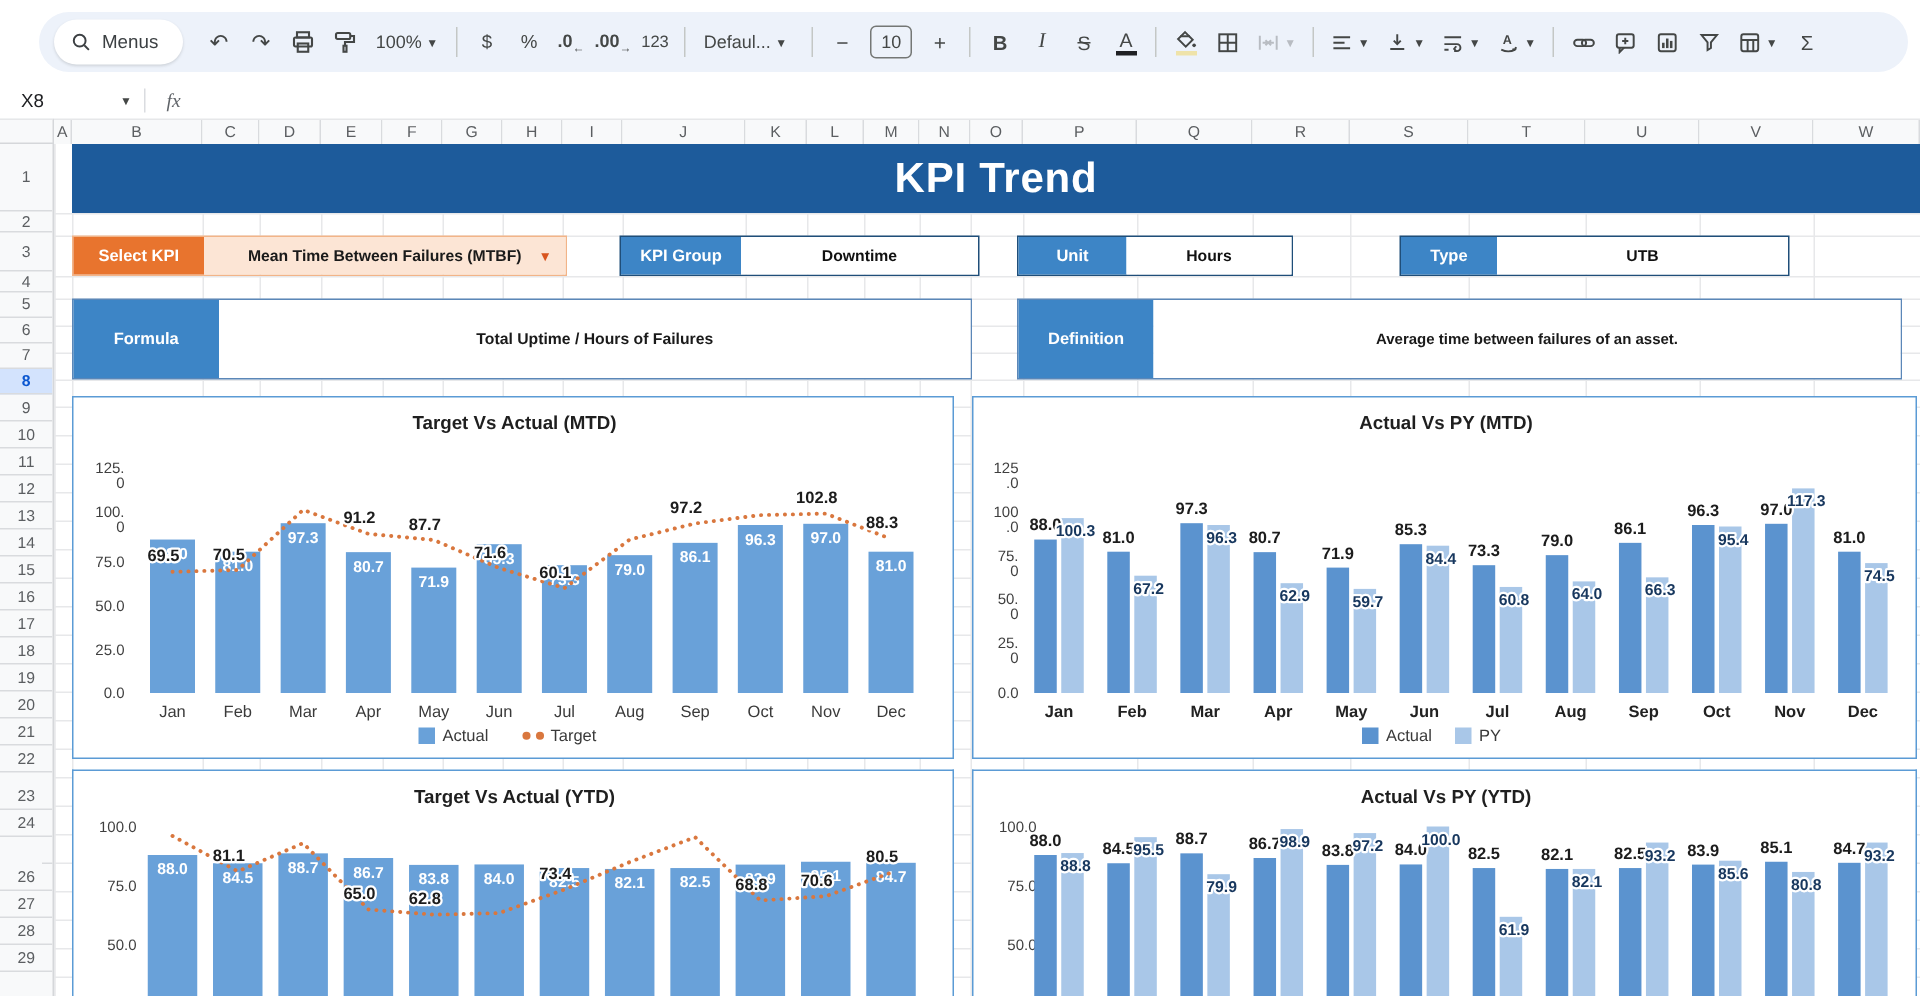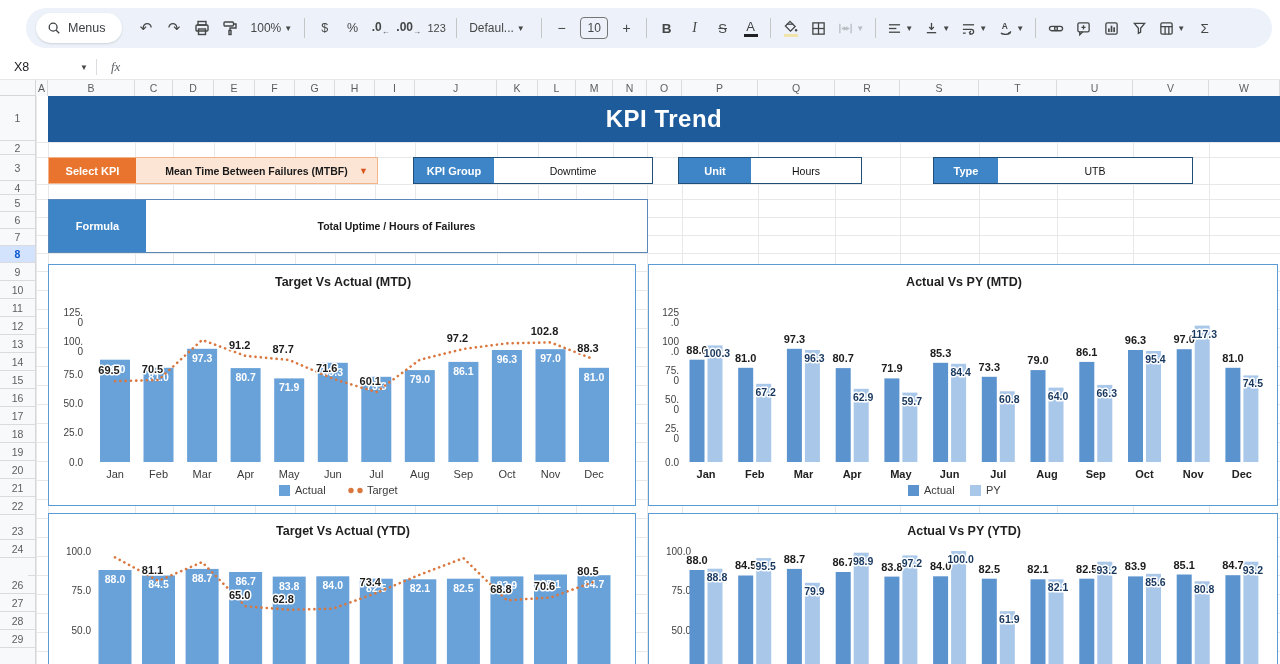--- a/index.html
+++ b/index.html
@@ -42,30 +42,30 @@
   .rowhead { position:absolute; left:0; top:96px; width:36px; height:568px; background:#f8f9fa; border-right:1px solid #d5d7da; overflow:hidden; }
   .rh-cell { width:100%; border-bottom:1px solid #d9dbde; color:#5b5e61; font-size:10.5px; display:flex; align-items:center; justify-content:center; }
   .rh-sel { background:#d3e3fd; color:#0b57d0; font-weight:bold; }
 
   
   .gridarea { position:absolute; left:36px; top:96px; width:1244px; height:568px; background:#fff; overflow:hidden; }
   .vline { position:absolute; top:0; width:1px; height:568px; background:#e7e8ea; }
   .hline { position:absolute; left:0; width:1244px; height:1px; background:#e7e8ea; }
   .layer { position:absolute; z-index:1; }
 
-  .banner { left:12px; top:0; width:1232px; height:46px; background:#1d5b9b; display:flex; align-items:center; justify-content:center; color:#fff; font-weight:bold; font-size:24px; letter-spacing:.5px; }
+  .banner { left:12px; top:0; width:1232px; height:46px; background:#1d5b9b; display:flex; align-items:center; justify-content:center; color:#fff; font-weight:bold; font-size:28px; letter-spacing:.5px; }
 
   .kpi-select { left:12px; top:61px; width:330px; height:27px; display:flex; border:1.5px solid #f2b488; }
   .kpi-select .lab { width:87px; background:#e8742e; color:#fff; font-weight:bold; font-size:11px; display:flex; align-items:center; justify-content:center; flex:none; }
   .kpi-select .val { flex:1; background:#fce5d5; display:flex; align-items:center; justify-content:center; font-weight:bold; font-size:10.5px; color:#1a1a1a; position:relative; }
   .kpi-select .dd { position:absolute; right:9px; color:#d9551f; font-size:9px; }
 
   .ctl { height:27px; display:flex; border:1px solid #1f4e79; }
   .ctl .bluelab { background:#3d85c6; color:#fff; font-weight:bold; font-size:11px; display:flex; align-items:center; justify-content:center; flex:none; }
-  .ctl .whiteval { flex:1; background:#fff; display:flex; align-items:center; justify-content:center; font-weight:normal; font-size:10.5px; color:#111;text-align:center; }
+  .ctl .whiteval { flex:1; background:#fff; display:flex; align-items:center; justify-content:center; font-weight:bold; font-size:10.5px; color:#111;text-align:center; }
   .ctl2 { height:54px; display:flex; border:1px solid #5b87b8; }
   .ctl2 .bluelab { background:#3d85c6; color:#fff; font-weight:bold; font-size:11px; display:flex; align-items:center; justify-content:center; flex:none; }
   .ctl2 .whiteval { flex:1; background:#fff; display:flex; align-items:center; justify-content:center; font-weight:bold; font-size:10.5px; color:#1a1a1a; }
 
   .chartbox { background:#fff; border:1px solid #5b9bd5; overflow:hidden; }
 
   
   .ct   { font:bold 12.5px "Liberation Sans",sans-serif; fill:#1f1f1f; }
   .yt   { font:10px "Liberation Sans",sans-serif; fill:#3f3f3f; }
   .mon  { font:11px "Liberation Sans",sans-serif; fill:#3a3a3a; }
@@ -412,20 +412,24 @@
   <div class="layer ctl" style="left:897px;top:61px;width:260px">
     <div class="bluelab" style="width:64px">Type</div>
     <div class="whiteval">UTB</div>
   </div>
 
   <div class="layer ctl2" style="left:12px;top:103px;width:600px">
     <div class="bluelab" style="width:97px">Formula</div>
     <div class="whiteval">Total Uptime / Hours of Failures</div>
   </div>
 
+  <div class="layer ctl2" style="left:642px;top:103px;width:590px">
+    <div class="bluelab" style="width:90px">Definition</div>
+    <div class="whiteval" style="font-size:10px">Average time between failures of an asset.</div>
+  </div>
 
   <div class="layer chartbox" id="chart0" style="left:12px;top:168px;width:588px;height:242px"><svg width="588" height="242" viewBox="0 0 588 242">
         <text x="294" y="21" class="ct" text-anchor="middle">Target Vs Actual (MTD)</text>
         <text x="34" y="50.625" class="yt" text-anchor="end">125.</text>
         <text x="34" y="60.625" class="yt" text-anchor="end">0</text>
         <text x="34" y="79.7" class="yt" text-anchor="end">100.</text>
         <text x="34" y="89.7" class="yt" text-anchor="end">0</text>
         <text x="34" y="113.27499999999999" class="yt" text-anchor="end">75.0</text>
         <text x="34" y="142.35" class="yt" text-anchor="end">50.0</text>
         <text x="34" y="171.425" class="yt" text-anchor="end">25.0</text>

